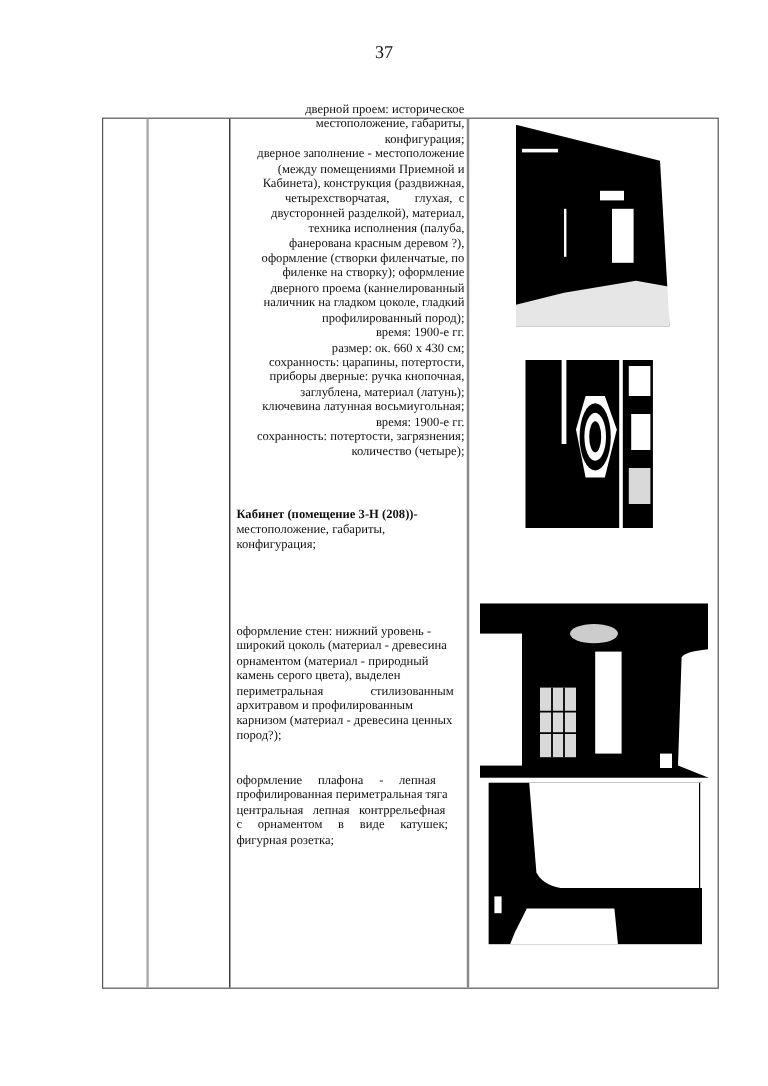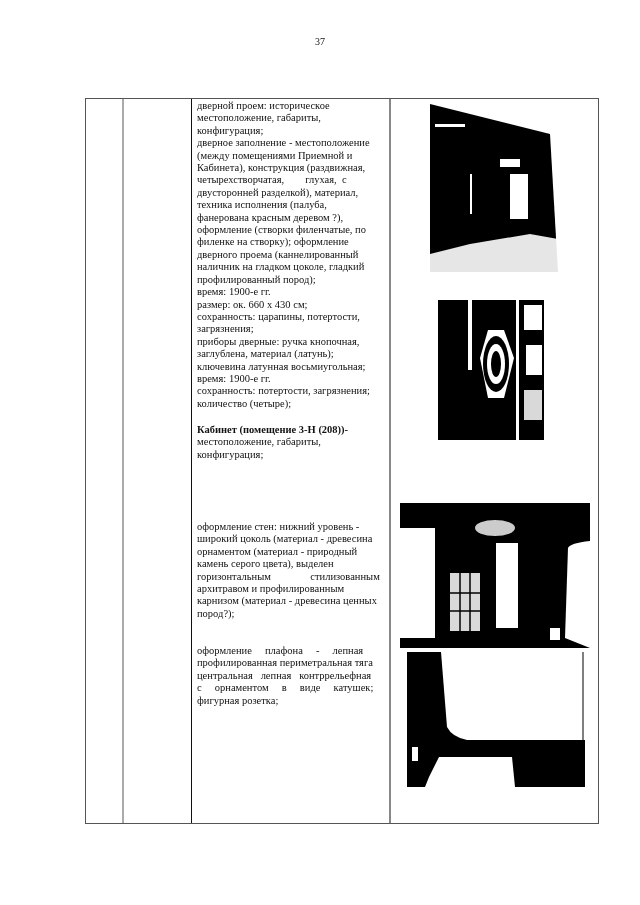--- a/index.html
+++ b/index.html
@@ -1,17 +1,17 @@
 <!DOCTYPE html>
 <html><head>
   <meta charset="utf-8">
   <style>
     html, body { margin: 0; padding: 0; background: #ffffff; }
     body { width: 640px; height: 905px; position: relative; overflow: hidden; font-family: "Liberation Serif", serif; color: #111; }
-    .page-number { position: absolute; left: 0; width: 640px; top: 36px; text-align: center; font-size: 10px; }
+    .page-number { position: absolute; left: 0; width: 640px; top: 36px; text-align: center; font-size: 15px; }
     .tbl { position: absolute; left: 85px; top: 98px; width: 514px; height: 726px; border: 1px solid #555; box-sizing: border-box; }
     .vline { position: absolute; top: 0; bottom: 0; width: 0; }
     .v1 { left: 36px; border-left: 2px solid #aaa; }
     .v2 { left: 105px; border-left: 1.5px solid #111; }
     .v3 { left: 303px; border-left: 2px solid #888; }
     .text-col { position: absolute; left: 197px; width: 190px; font-size: 10.5px; line-height: 12.4px; }
     .p { margin: 0; }
     .bold { font-weight: bold; }
     .photo { position: absolute; background: #000; }
   </style>
@@ -19,60 +19,59 @@
 <body>
 
 <div class="page-number">37</div>
 
 <div class="tbl">
   <div class="vline v1"></div>
   <div class="vline v2"></div>
   <div class="vline v3"></div>
 </div>
 
-<div class="text-col" style="top:100px;">
+<div class="text-col" style="top:86px;text-align:right;">
   <p class="p">дверной проем: историческое</p>
   <p class="p">местоположение, габариты,</p>
   <p class="p">конфигурация;</p>
   <p class="p">дверное заполнение - местоположение</p>
   <p class="p">(между помещениями Приемной и</p>
   <p class="p">Кабинета), конструкция (раздвижная,</p>
   <p class="p" style="white-space:pre;">четырехстворчатая,        глухая,  с</p>
   <p class="p">двусторонней разделкой), материал,</p>
   <p class="p">техника исполнения (палуба,</p>
   <p class="p">фанерована красным деревом ?),</p>
   <p class="p">оформление (створки филенчатые, по</p>
   <p class="p">филенке на створку); оформление</p>
   <p class="p">дверного проема (каннелированный</p>
   <p class="p">наличник на гладком цоколе, гладкий</p>
   <p class="p">профилированный пород);</p>
   <p class="p">время: 1900-е гг.</p>
   <p class="p">размер: ок. 660 х 430 см;</p>
   <p class="p">сохранность: царапины, потертости,</p>
-  <p class="p">загрязнения;</p>
   <p class="p">приборы дверные: ручка кнопочная,</p>
   <p class="p">заглублена, материал (латунь);</p>
   <p class="p">ключевина латунная восьмиугольная;</p>
   <p class="p">время: 1900-е гг.</p>
   <p class="p">сохранность: потертости, загрязнения;</p>
   <p class="p">количество (четыре);</p>
 </div>
 
 <div class="text-col" style="top:424px;">
   <p class="p bold">Кабинет (помещение 3-Н (208))-</p>
   <p class="p">местоположение, габариты,</p>
   <p class="p">конфигурация;</p>
 </div>
 
 <div class="text-col" style="top:521px;">
   <p class="p">оформление стен: нижний уровень -</p>
   <p class="p">широкий цоколь (материал - древесина</p>
   <p class="p">орнаментом (материал - природный</p>
   <p class="p">камень серого цвета), выделен</p>
-  <p class="p" style="white-space:pre;">горизонтальным               стилизованным</p>
+  <p class="p" style="white-space:pre;">периметральная               стилизованным</p>
   <p class="p">архитравом и профилированным</p>
   <p class="p">карнизом (материал - древесина ценных</p>
   <p class="p">пород?);</p>
 </div>
 
 <div class="text-col" style="top:645px;">
   <p class="p" style="white-space:pre;">оформление     плафона     -     лепная</p>
   <p class="p">профилированная периметральная тяга</p>
   <p class="p" style="white-space:pre;">центральная   лепная   контррельефная</p>
   <p class="p" style="white-space:pre;">с     орнаментом     в     виде     катушек;</p>

